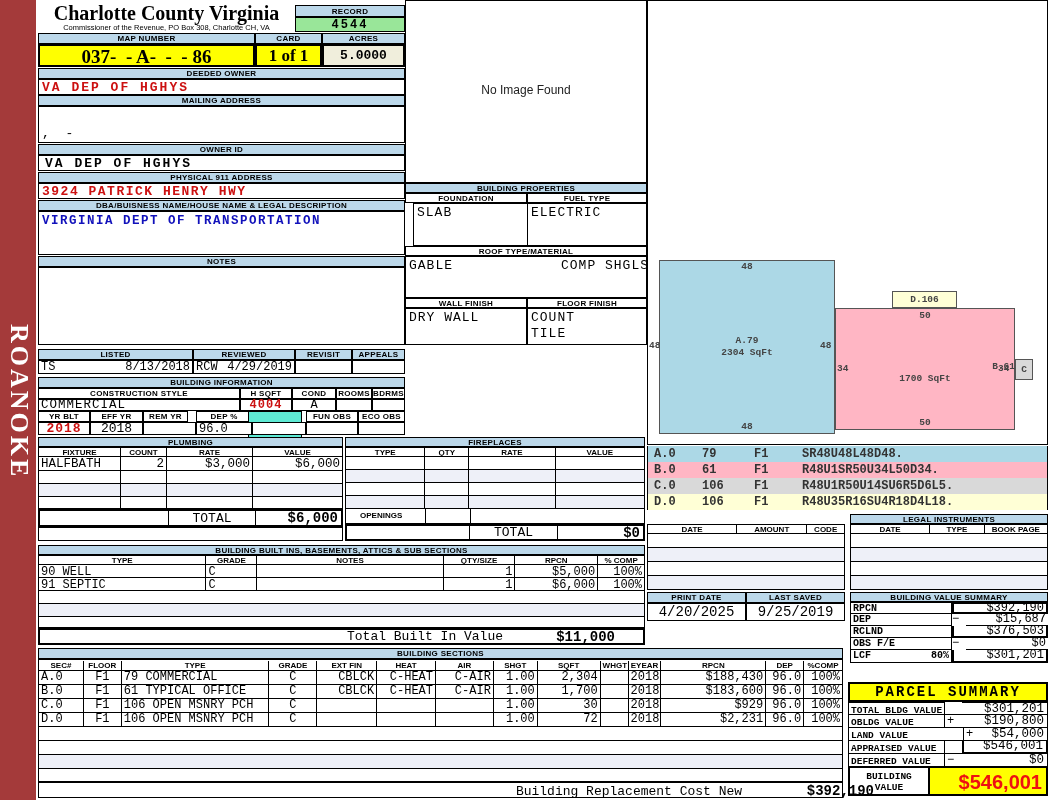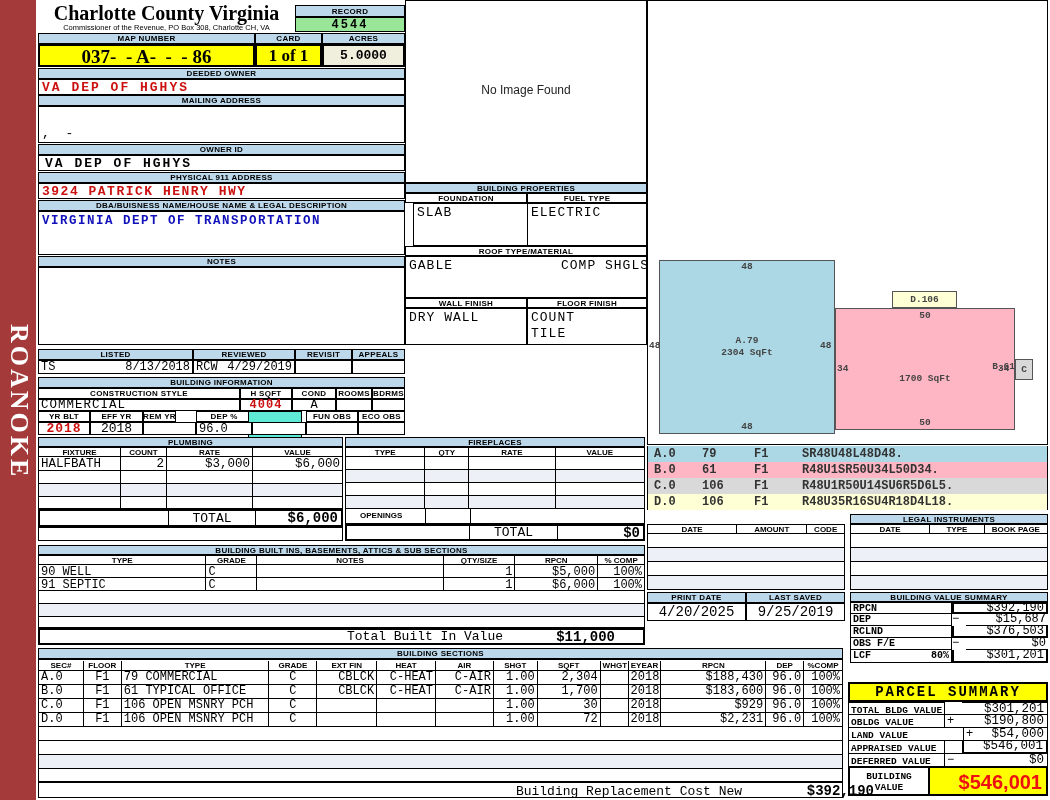--- a/index.html
+++ b/index.html
@@ -100,21 +100,21 @@
   <div class="a hdr" style="left:336px;top:388px;width:36px;height:11px;background:#fff;">ROOMS</div>
   <div class="a hdr" style="left:372px;top:388px;width:33px;height:11px;background:#fff;">BDRMS</div>
   <div class="a box mono" style="left:38px;top:399px;width:202px;height:12px;font-size:12.5px;line-height:11px;padding-left:2px;letter-spacing:1px;">COMMERCIAL</div>
   <div class="a box mono red" style="left:240px;top:399px;width:52px;height:12px;font-size:12px;line-height:11px;text-align:center;letter-spacing:1px;">4004</div>
   <div class="a box mono" style="left:292px;top:399px;width:44px;height:12px;font-size:12px;line-height:11px;text-align:center;">A</div>
   <div class="a box" style="left:336px;top:399px;width:36px;height:12px;"></div>
   <div class="a box" style="left:372px;top:399px;width:33px;height:12px;"></div>
 
   <div class="a hdr" style="left:38px;top:411px;width:52px;height:11px;background:#fff;">YR BLT</div>
   <div class="a hdr" style="left:90px;top:411px;width:53px;height:11px;background:#fff;">EFF YR</div>
-  <div class="a hdr" style="left:143px;top:411px;width:33px;height:11px;background:#fff;">REM YR</div>
+  <div class="a hdr" style="left:143px;top:411px;width:45px;height:11px;background:#fff;">REM YR</div>
   <div class="a hdr" style="left:196px;top:411px;width:56px;height:11px;background:#fff;">DEP %</div>
   <div class="a hdr" style="left:248px;top:411px;width:54px;height:29px;background:#5eead4;">DEPOVR</div>
   <div class="a hdr" style="left:306px;top:411px;width:52px;height:11px;background:#fff;">FUN OBS</div>
   <div class="a hdr" style="left:358px;top:411px;width:47px;height:11px;background:#fff;">ECO OBS</div>
   <div class="a box mono red" style="left:38px;top:422px;width:52px;height:13px;font-size:13px;line-height:12px;text-align:center;letter-spacing:1px;">2018</div>
   <div class="a box mono" style="left:90px;top:422px;width:53px;height:13px;font-size:13px;line-height:12px;text-align:center;">2018</div>
   <div class="a box" style="left:143px;top:422px;width:53px;height:13px;"></div>
   <div class="a box mono" style="left:196px;top:422px;width:56px;height:13px;font-size:12px;line-height:12px;padding-left:2px;">96.0</div>
   <div class="a box" style="left:252px;top:422px;width:54px;height:13px;"></div>
   <div class="a box" style="left:306px;top:422px;width:52px;height:13px;"></div>

